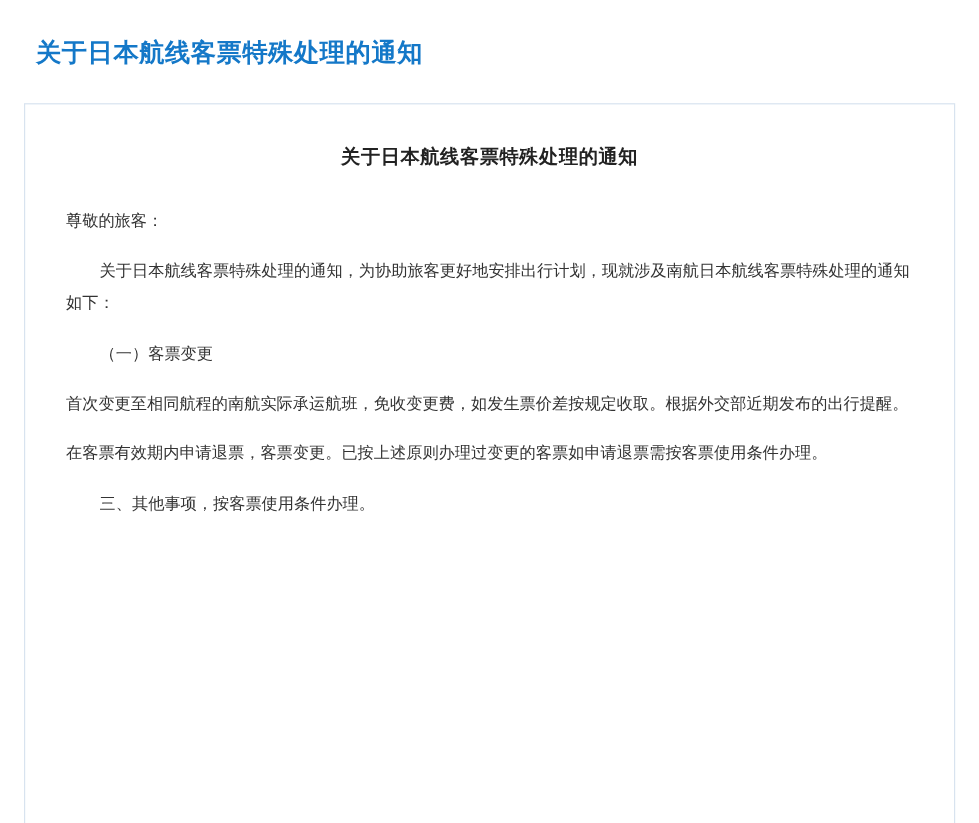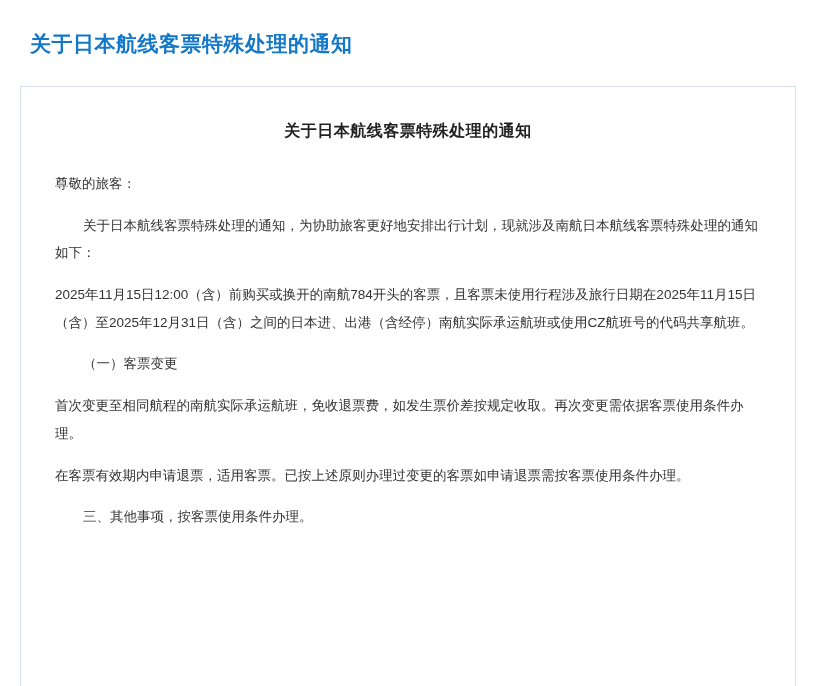--- a/index.html
+++ b/index.html
@@ -66,21 +66,20 @@
 
   <h1 class="page-title">关于日本航线客票特殊处理的通知</h1>
 
   <div class="notice-card">
 
     <div class="notice-heading">关于日本航线客票特殊处理的通知</div>
 
     <div class="body-text">
       <p class="salutation">尊敬的旅客：</p>
       <p class="indent">关于日本航线客票特殊处理的通知，为协助旅客更好地安排出行计划，现就涉及南航日本航线客票特殊处理的通知如下：</p>
-      <p class="indent-block">2025年11月15日12:00（含）前购买或换开的南航784开头的客票，且客票未使用行程涉及旅行日期在2025年11月15日（含）至2025年12月31日（含）之间的日本进、出港（含经停）南航实际承运航班或使用CZ航班号的代码共享航班。</p>
       <p class="indent">（一）客票变更</p>
-      <p class="indent-block">首次变更至相同航程的南航实际承运航班，免收退票费，如发生票价差按规定收取。再次变更需依据客票使用条件办理。</p>
-      <p class="indent-block">在客票有效期内申请退票，适用客票。已按上述原则办理过变更的客票如申请退票需按客票使用条件办理。</p>
+      <p class="indent-block">首次变更至相同航程的南航实际承运航班，免收变更费，如发生票价差按规定收取。根据外交部近期发布的出行提醒。</p>
+      <p class="indent-block">在客票有效期内申请退票，客票变更。已按上述原则办理过变更的客票如申请退票需按客票使用条件办理。</p>
       <p class="indent">三、其他事项，按客票使用条件办理。</p>
     </div>
 
   </div>
 </div>
 
 </body></html>

